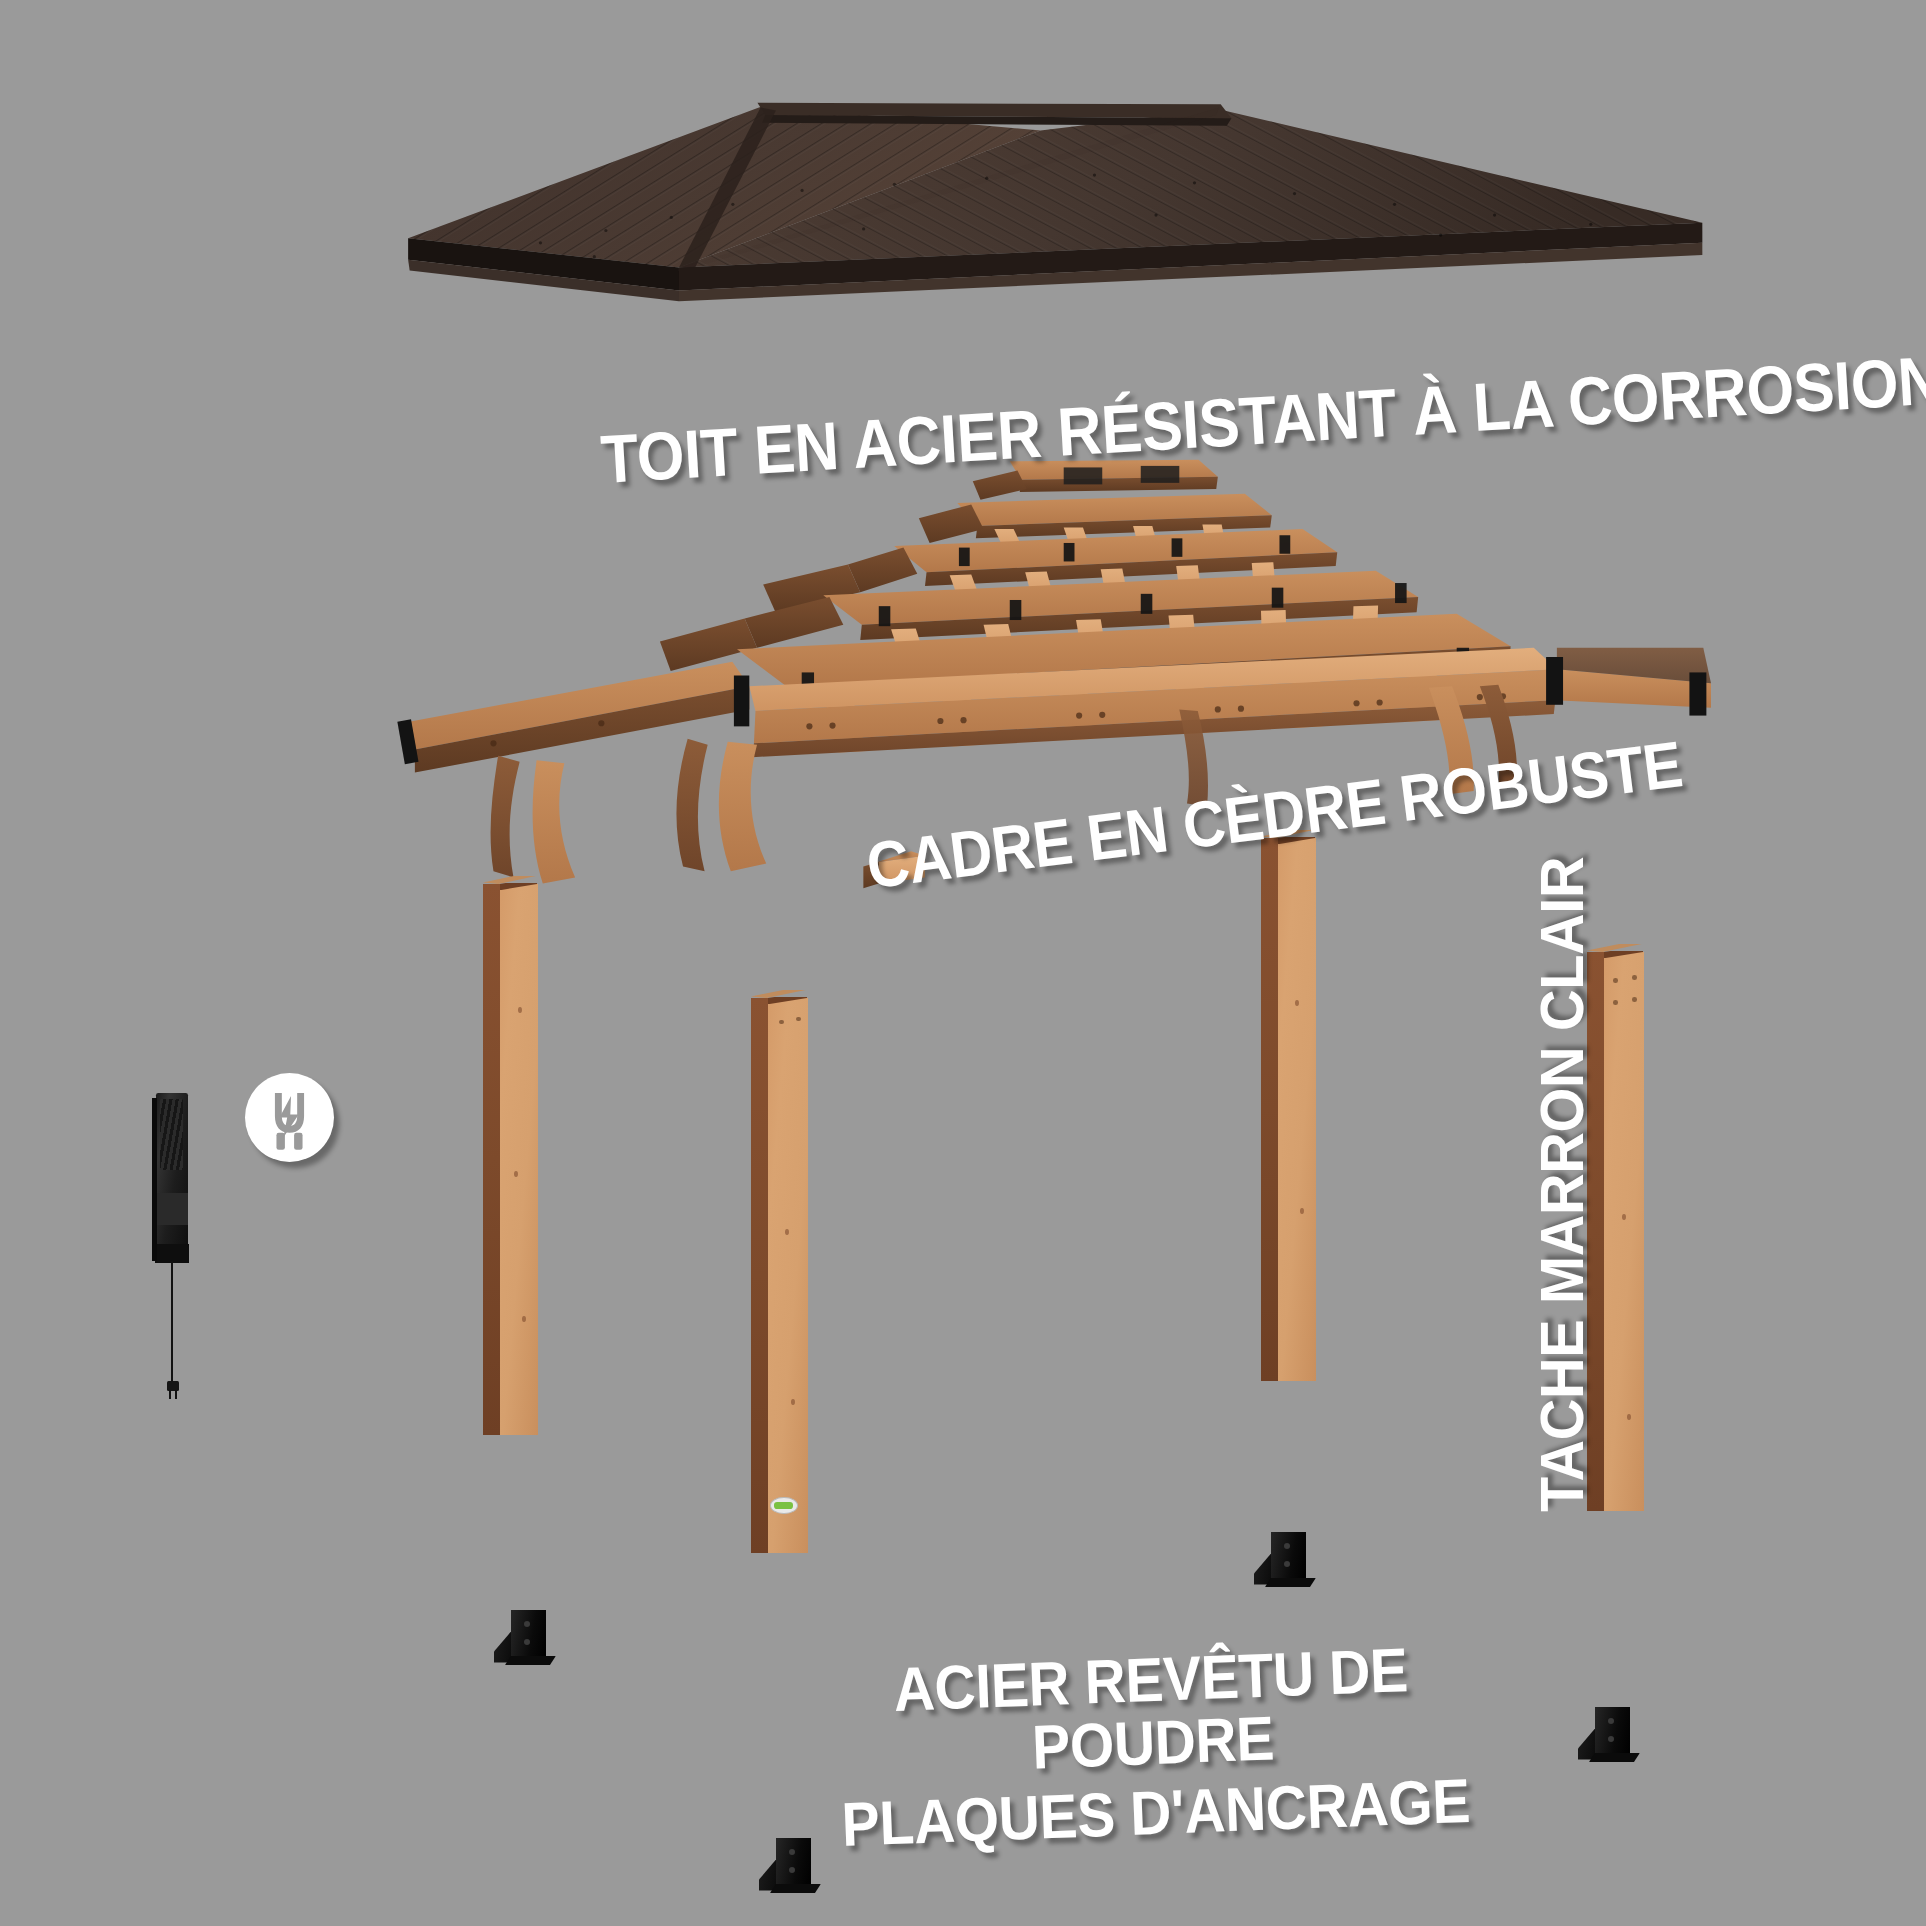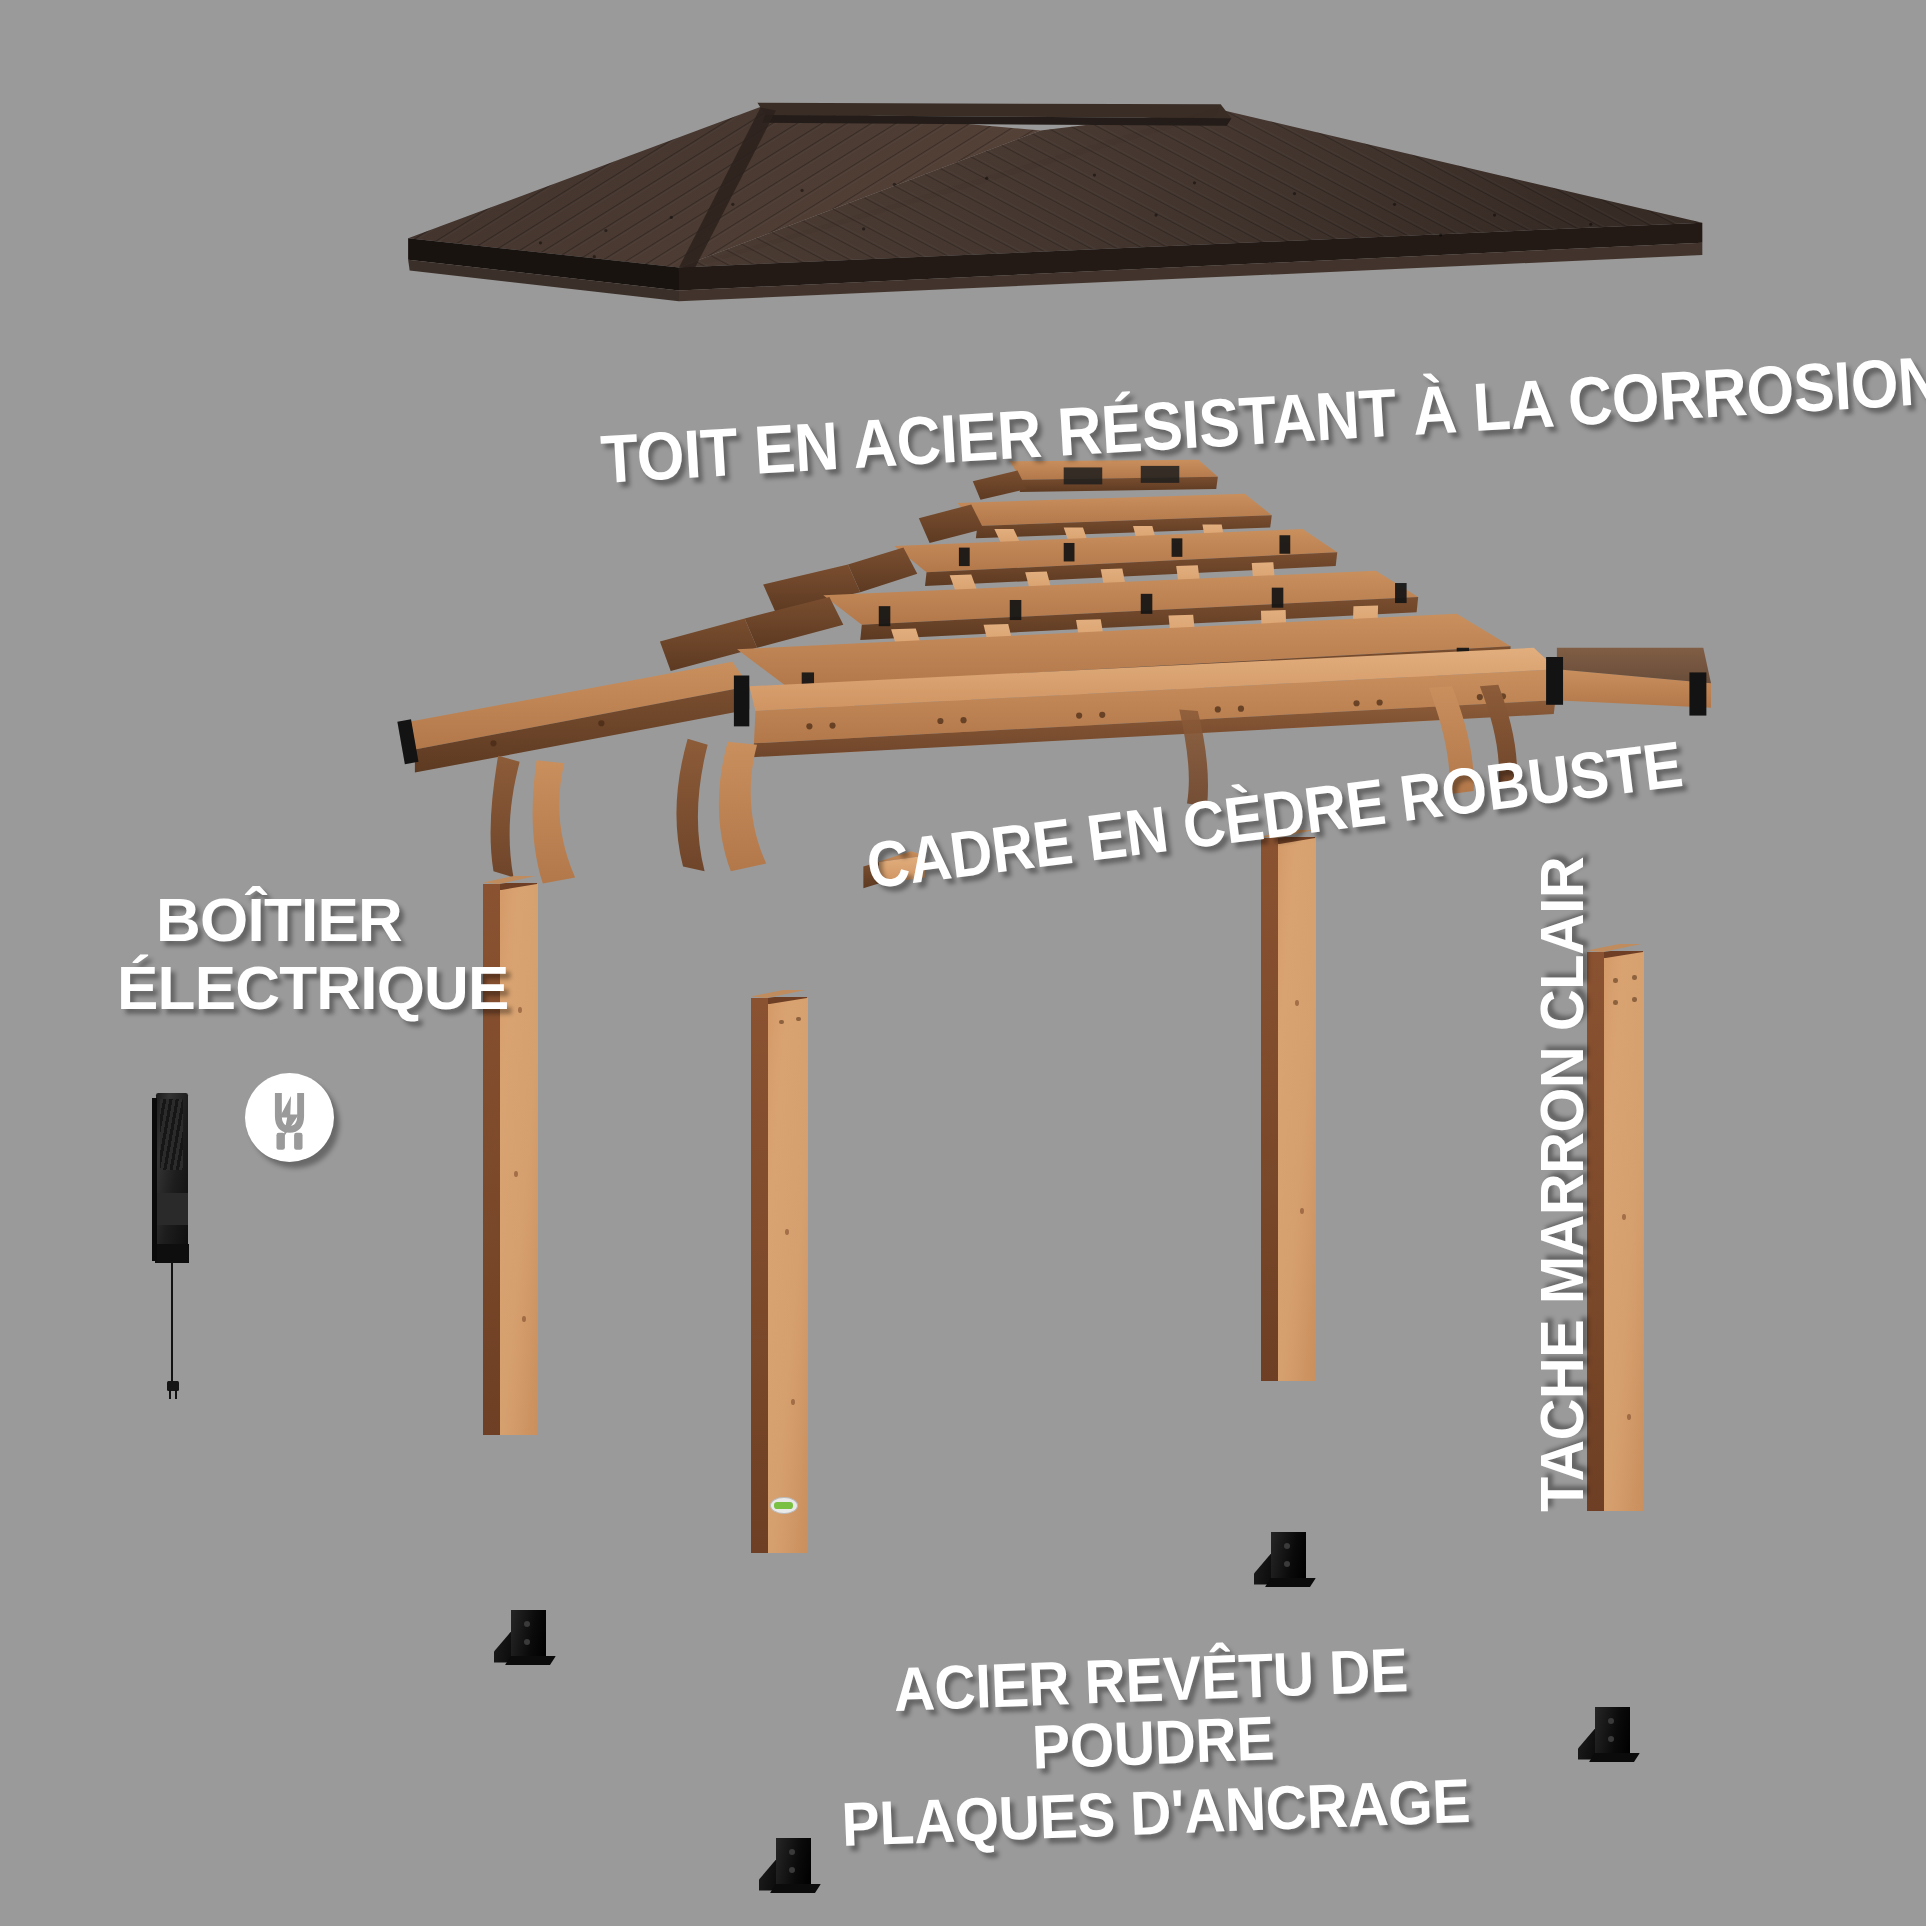--- a/index.html
+++ b/index.html
@@ -408,24 +408,20 @@
   </div>
 
   <div class="callout" style="left:599px;top:425px;font-size:68px;transform:rotate(-3.4deg) scaleX(0.90);">
     <span>TOIT EN ACIER RÉSISTANT À LA CORROSION</span>
   </div>
 
   <div class="callout" style="left:863px;top:834px;font-size:65px;transform:rotate(-7.2deg) scaleX(0.90);">
     <span>CADRE EN CÈDRE ROBUSTE</span>
   </div>
 
-  <div class="callout" style="left:117px;top:888px;font-size:62px;text-align:center;white-space:normal;width:324px;letter-spacing:-0.8px;">
-    <div>BOÎTIER</div>
-    <div style="margin-top:4.6px;">ÉLECTRIQUE</div>
-  </div>
 
   <div class="callout" style="left:1530px;top:1512px;font-size:62px;transform:rotate(-90deg) scaleX(0.93);transform-origin:left top;">
     <span>TACHE MARRON CLAIR</span>
   </div>
 
   <div class="callout" style="left:813px;top:1661px;font-size:62px;transform:rotate(-2.2deg) scaleX(0.92);text-align:center;width:732px;white-space:normal;">
     <div>ACIER REVÊTU DE POUDRE</div>
     <div style="margin-top:6.2px;">PLAQUES D'ANCRAGE</div>
   </div>
 

